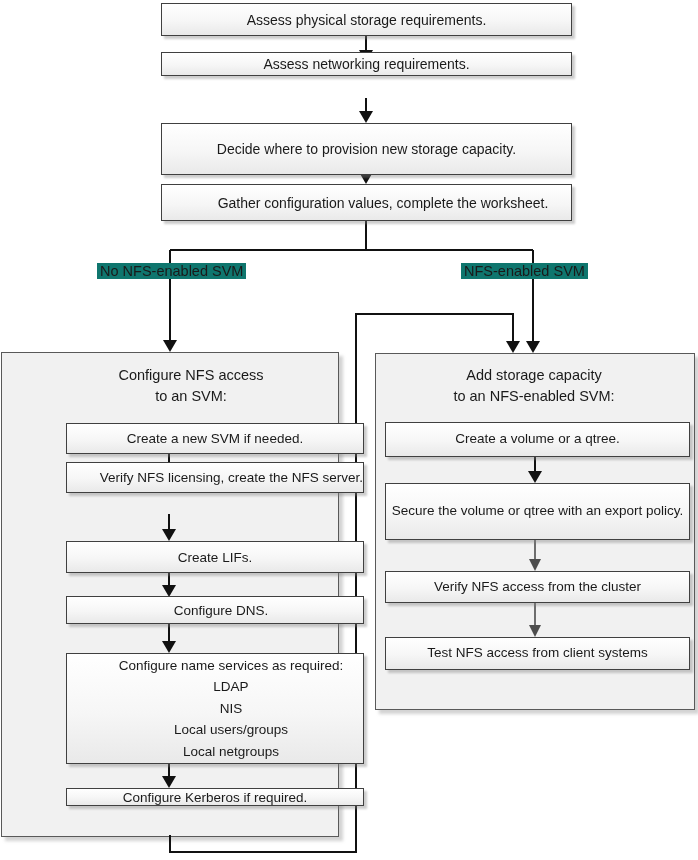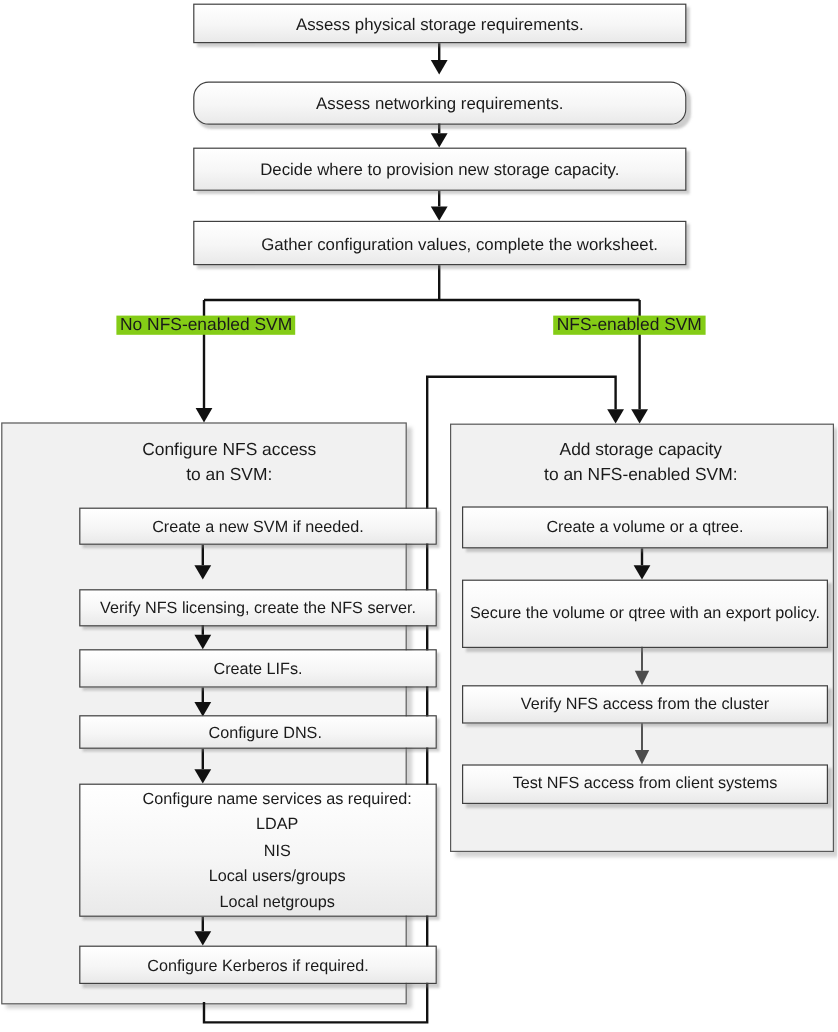--- a/index.html
+++ b/index.html
@@ -38,21 +38,21 @@
     text-align:center;
     z-index:4;
     box-sizing:border-box;
   }
   .top-box{left:161px;width:411px;font-size:14px;}
   .l-step{left:20px;width:298px;font-size:13.5px;margin-left:46px;}
   .r-step{left:385px;width:305px;font-size:13.5px;line-height:1.5;}
   .multi-line{line-height:1.6;padding-left:32px;}
   .branch-label{
     position:absolute;
-    background:#84cc16;
+    background:#0f766e;
     font-size:14.5px;
     padding:0 3px;
     z-index:5;
     white-space:nowrap;
   }
 </style>
 </head>
 <body>
 
 <div class="canvas">
@@ -106,53 +106,53 @@
     </g>
     <g stroke="none" fill="#4d4d4d">
       <polygon points="529,559 541,559 535,571"></polygon>
       <polygon points="529,625 541,625 535,637"></polygon>
     </g>
   </svg>
 
   <div class="box top-box" style="top:3px;height:33px;">
     <span>Assess physical storage requirements.</span>
   </div>
-  <div class="box top-box" style="top:68px;height:36px;border-radius:13px;">
+  <div class="box top-box" style="top:52px;height:24px;">
     <span>Assess networking requirements.</span>
   </div>
-  <div class="box top-box" style="top:123px;height:36px;">
+  <div class="box top-box" style="top:123px;height:52px;">
     <span>Decide where to provision new storage capacity.</span>
   </div>
   <div class="box top-box" style="top:184px;height:37px;padding-left:33px;">
     <span>Gather configuration values, complete the worksheet.</span>
   </div>
 
   <div class="branch-label" style="left:97px;top:263px;">No NFS-enabled SVM</div>
   <div class="branch-label" style="left:461px;top:263px;">NFS-enabled SVM</div>
 
   <div class="box l-step" style="top:423px;height:31px;">
     <span>Create a new SVM if needed.</span>
   </div>
-  <div class="box l-step" style="top:491px;height:31px;">
+  <div class="box l-step" style="top:462px;height:31px;align-items:flex-end;">
     <span>Verify NFS licensing, create the NFS server.</span>
   </div>
   <div class="box l-step" style="top:541px;height:32px;">
     <span>Create LIFs.</span>
   </div>
   <div class="box l-step" style="top:596px;height:28px;padding-left:12px;">
     <span>Configure DNS.</span>
   </div>
   <div class="box l-step multi-line" style="top:653px;height:111px;">
     <div>Configure name services as required:</div>
     <div>LDAP</div>
     <div>NIS</div>
     <div>Local users/groups</div>
     <div>Local netgroups</div>
   </div>
-  <div class="box l-step" style="top:788px;height:32px;">
+  <div class="box l-step" style="top:788px;height:18px;">
     <span>Configure Kerberos if required.</span>
   </div>
 
   <div class="box r-step" style="top:422px;height:35px;">
     <span>Create a volume or a qtree.</span>
   </div>
   <div class="box r-step" style="top:483px;height:57px;">
     <span>Secure the volume or qtree with an export policy.</span>
   </div>
   <div class="box r-step" style="top:571px;height:32px;">

